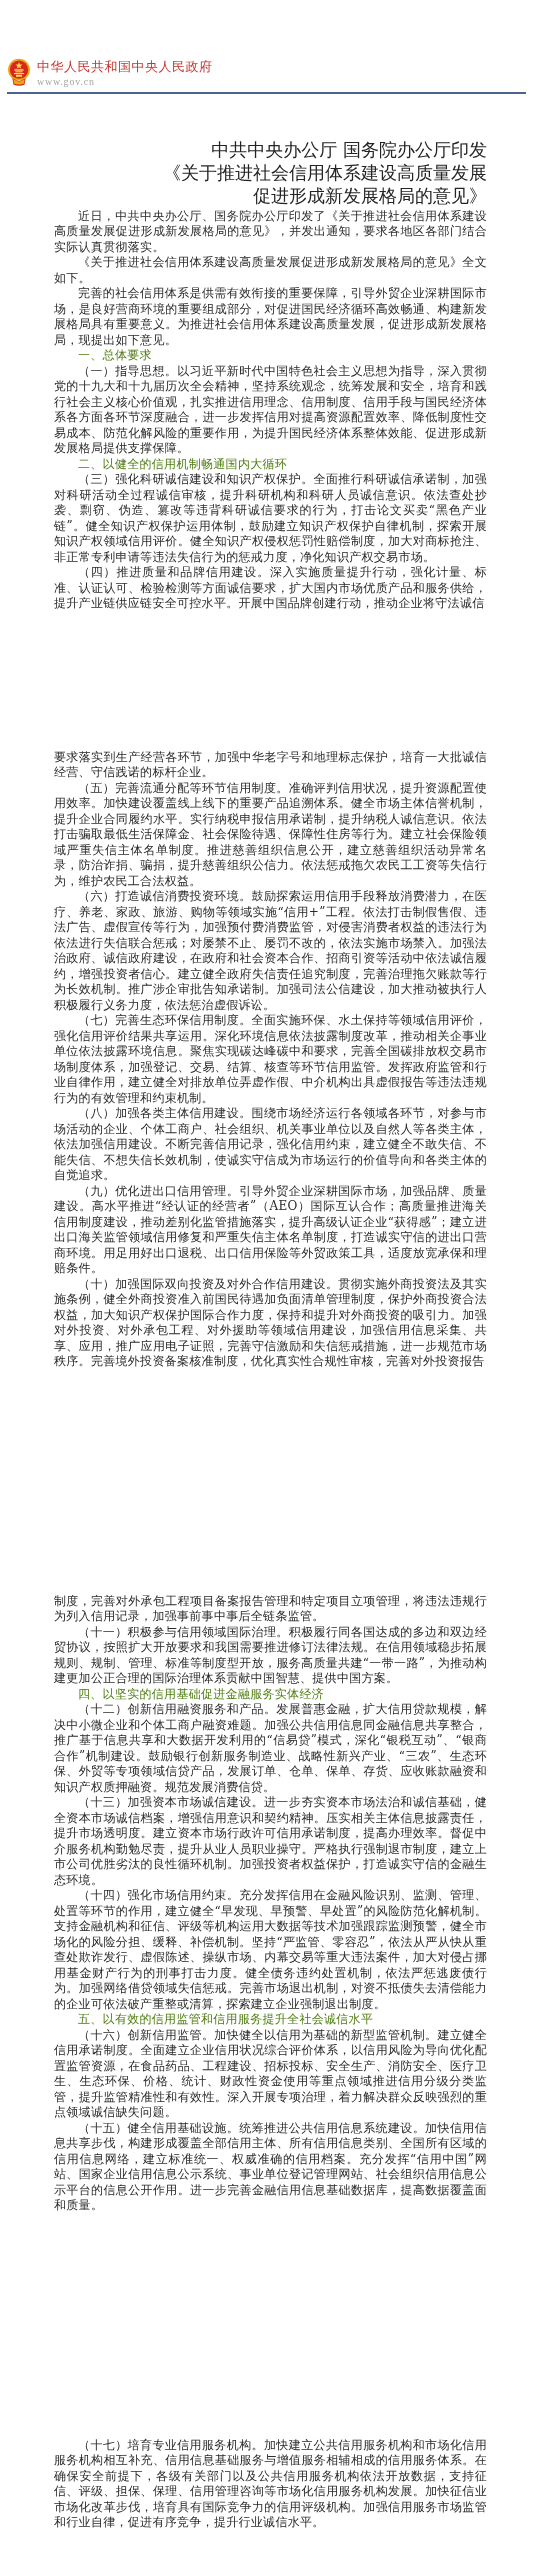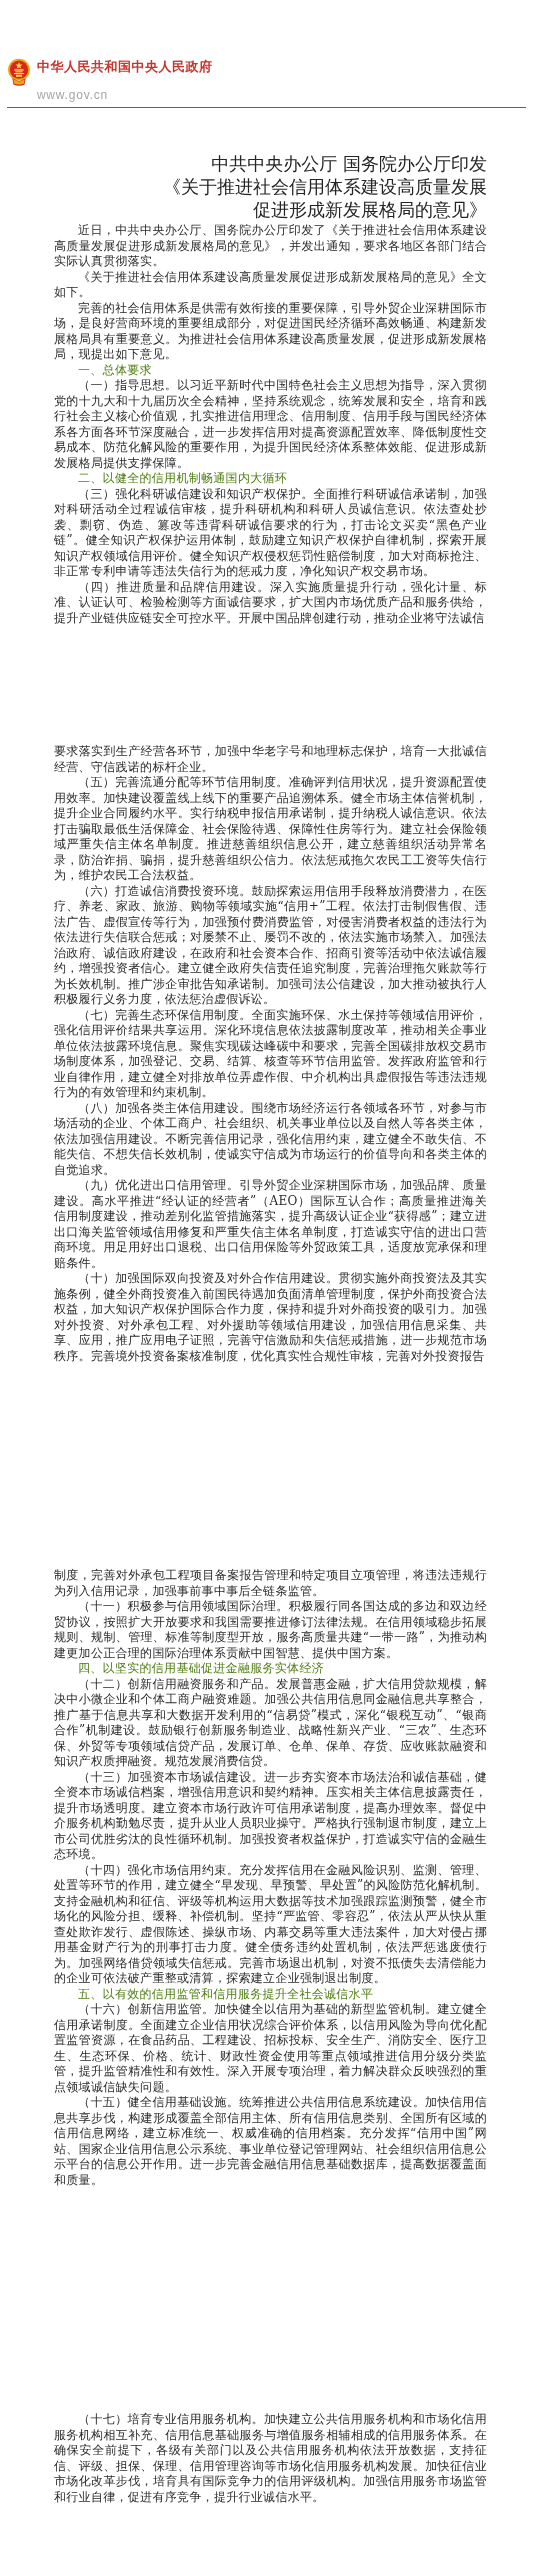--- a/index.html
+++ b/index.html
@@ -7,33 +7,33 @@
     width:556px;height:3196px;background:#ffffff;overflow:hidden;position:relative;
     font-family:"DejaVu Serif","Liberation Serif",serif;color:#2a2a2a;
   }
   
   .header{padding:58px 0 0 6.7px;}
   .logo-row{display:flex;align-items:flex-start;}
   .emblem{width:24px;height:29px;flex:0 0 auto;}
   .brand{margin-left:6.2px;padding-top:1px;}
   .site-name{
     font-family:"DejaVu Sans","Liberation Sans",sans-serif;
-    font-size:13px;font-weight:bold;color:#c5362e;letter-spacing:0.5px;line-height:15.5px;text-align:center;
+    font-size:13px;font-weight:normal;color:#c5362e;letter-spacing:0.5px;line-height:15.5px;text-align:center;
   }
   .site-url{
-    font-family:Liberation Sans, sans-serif;
-    font-size:12px;color:#a5a5a5;letter-spacing:0.8px;margin-top:13px;
+    font-family:Liberation Serif, serif;
+    font-size:10px;color:#a5a5a5;letter-spacing:0.8px;margin-top:1px;
   }
   .divider{height:1.5px;width:519px;background:#4a648c;margin-top:5.2px;}
   
   .doc{width:433px;margin:44px 0 0 54px;}
   .doc-title{text-align:right;font-size:18px;line-height:23px;color:#242424;margin:0 0 2.1px 0;}
   .para{margin:0;font-size:12px;line-height:15.5px;letter-spacing:0.3px;
         text-align:justify;text-indent:2em;color:#2a2a2a;}
-  .para.cont{text-indent:0;}
+  .para.cont{text-indent:0;margin-top:20px;}
   .lead{font-weight:500;}
   .sec-h{margin:0;font-size:12px;line-height:15.5px;letter-spacing:0.3px;text-indent:2em;
          font-weight:normal;color:#4d7c0f;
          font-family:"DejaVu Sans","Liberation Sans",sans-serif;}
   .page-gap{width:100%;}
 </style>
 </head>
 <body>
 
 <div class="page">

